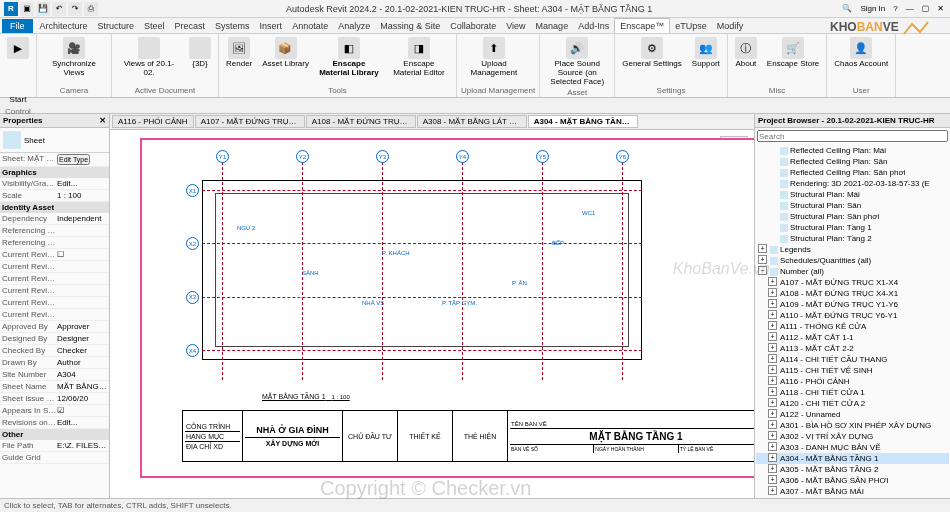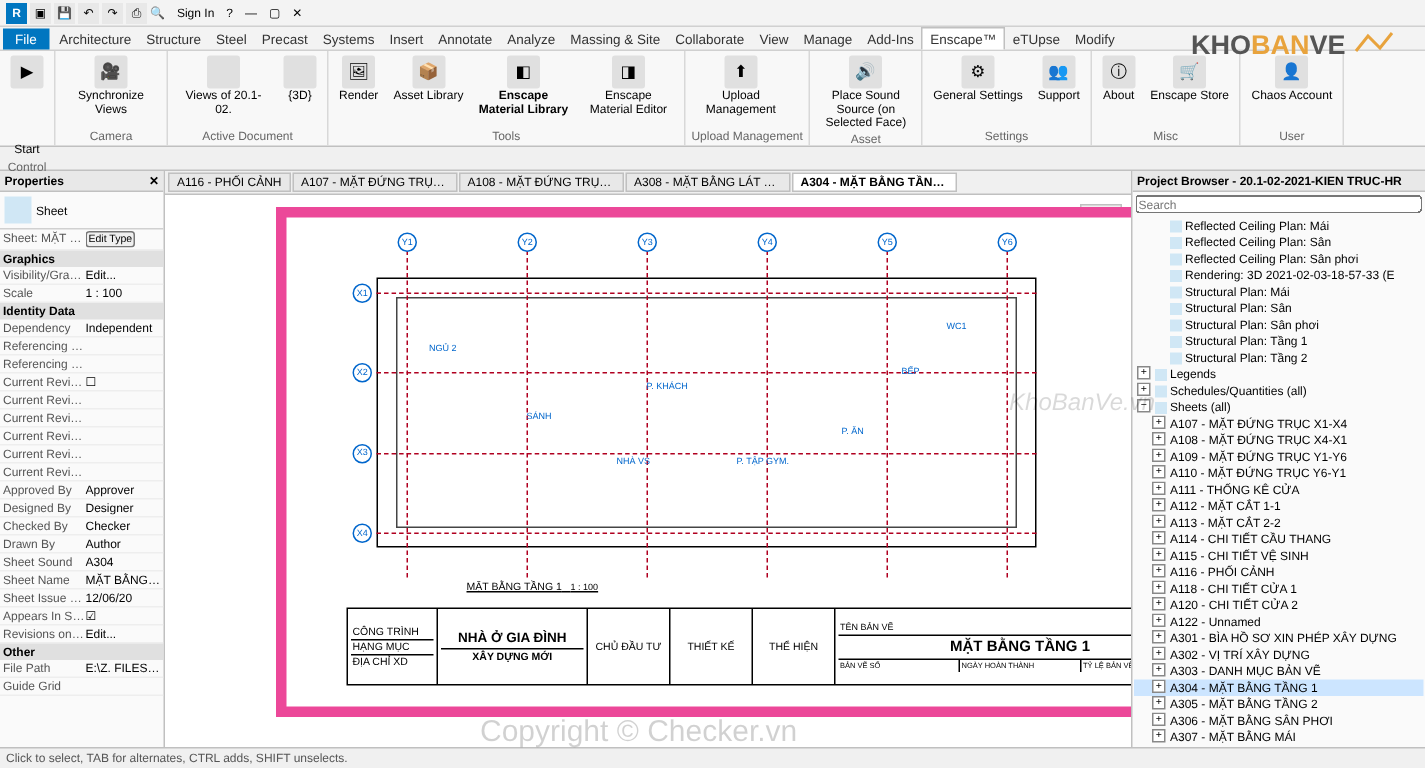--- a/index.html
+++ b/index.html
@@ -36,21 +36,21 @@
 .prop-row { display: flex; border-bottom: 1px solid #eee; padding: 1px 2px; }
 .prop-row .k { width: 55px; color: #555; overflow: hidden; white-space: nowrap; text-overflow: ellipsis; }
 .prop-row .v { flex: 1; overflow: hidden; white-space: nowrap; text-overflow: ellipsis; }
 .prop-grp { background: #e0e0e0; padding: 1px 2px; font-weight: bold; }
 
 .canvas-area { flex: 1; background: #fff; position: relative; overflow: hidden; }
 .view-tabs { height: 16px; background: #f0f0f0; border-bottom: 1px solid #c0c0c0; display: flex; align-items: center; padding: 0 2px; font-size: 8px; }
 .view-tab { padding: 1px 5px; border: 1px solid #c0c0c0; background: #e8e8e8; margin-right: 1px; white-space: nowrap; max-width: 110px; overflow: hidden; text-overflow: ellipsis; }
 .view-tab.active { background: #fff; font-weight: bold; }
 
-.sheet { position: absolute; left: 30px; top: 24px; width: 668px; height: 340px; background: #fff; border: 7px solid #ec4899; margin-left: 44px; }
+.sheet { position: absolute; left: 30px; top: 24px; width: 668px; height: 340px; background: #fff; border: 2px solid #ec4899; }
 .plan { position: absolute; left: 40px; top: 10px; width: 480px; height: 250px; }
 .plan-outer { position: absolute; inset: 30px 20px 40px 20px; border: 1.5px solid #000; }
 .plan-inner { position: absolute; inset: 12px; border: 1px solid #444; }
 .gridline-v { position: absolute; top: 0; bottom: 0; border-left: 1px dashed #b00020; }
 .gridline-h { position: absolute; left: 0; right: 0; border-top: 1px dashed #b00020; }
 .grid-bubble { position: absolute; width: 13px; height: 13px; border: 1px solid #0066cc; border-radius: 50%; background: #fff; display: flex; align-items: center; justify-content: center; font-size: 6px; color: #0066cc; }
 .titleblock { position: absolute; left: 40px; bottom: 14px; right: 40px; height: 52px; border: 1px solid #000; display: flex; font-size: 7px; }
 .tb-cell { border-right: 1px solid #000; padding: 2px; display: flex; flex-direction: column; justify-content: center; }
 .plan-title { position: absolute; left: 120px; bottom: 76px; font-size: 7px; text-decoration: underline; }
 
@@ -67,36 +67,37 @@
 .tree-item.l2 { padding-left: 24px; }
 .tree-item.selected { background: #cce5ff; }
 .tree-item .tg { position: absolute; left: 2px; width: 9px; height: 9px; border: 1px solid #888; background: #fff; display: flex; align-items: center; justify-content: center; font-size: 7px; line-height: 1; }
 .tree-item.l2 .tg { left: 12px; }
 .tree-item .ico { display: inline-block; width: 8px; height: 8px; background: #d0e7f5; margin-right: 2px; vertical-align: middle; }
 
 .statusbar { height: 14px; background: #f0f0f0; border-top: 1px solid #c0c0c0; display: flex; align-items: center; padding: 0 4px; font-size: 8px; color: #555; }
 
 .watermark1 { position: absolute; right: 180px; top: 260px; font-size: 16px; color: rgba(0,0,0,0.15); font-weight: 500; pointer-events: none; font-style: italic; }
 .watermark2 { position: absolute; left: 320px; bottom: 12px; font-size: 20px; color: rgba(0,0,0,0.18); font-weight: 500; pointer-events: none; }
-.logo-overlay { position: absolute; right: 18px; top: 20px; font-size: 18px; font-weight: bold; pointer-events: none; }
+.logo-overlay { position: absolute; right: 18px; top: 20px; font-size: 12px; font-weight: bold; pointer-events: none; }
 .logo-overlay .k { color: #555; }
 .logo-overlay .o { color: #e8a33d; }
 </style>
 </head>
 <body>
 
 <div class="titlebar">
   <div class="rev-logo">R</div>
   <div class="qat">
     <div class="qat-btn">▣</div>
     <div class="qat-btn">💾</div>
     <div class="qat-btn">↶</div>
     <div class="qat-btn">↷</div>
     <div class="qat-btn">⎙</div>
   </div>
+  <div class="title">Autodesk Revit 2024.2 - 20.1-02-2021-KIEN TRUC-HR - Sheet: A304 - MẶT BẰNG TẦNG 1</div>
   <div class="right">
     <span>🔍</span>
     <span>Sign In</span>
     <span>?</span>
     <span>—</span>
     <span>▢</span>
     <span>✕</span>
   </div>
 </div>
 
@@ -233,21 +234,21 @@
     <div id="prop-body">
         <div class="prop-grp">Graphics</div>
         <div class="prop-row">
           <div class="k">Visibility/Graphics Overrid..</div>
           <div class="v">Edit...</div>
         </div>
         <div class="prop-row">
           <div class="k">Scale</div>
           <div class="v">1 : 100</div>
         </div>
-        <div class="prop-grp">Identity Data</div>
+        <div class="prop-grp">Identity Asset</div>
         <div class="prop-row">
           <div class="k">Dependency</div>
           <div class="v">Independent</div>
         </div>
         <div class="prop-row">
           <div class="k">Referencing Sheet</div>
           <div class="v"></div>
         </div>
         <div class="prop-row">
           <div class="k">Referencing Detail</div>
@@ -287,21 +288,21 @@
         </div>
         <div class="prop-row">
           <div class="k">Checked By</div>
           <div class="v">Checker</div>
         </div>
         <div class="prop-row">
           <div class="k">Drawn By</div>
           <div class="v">Author</div>
         </div>
         <div class="prop-row">
-          <div class="k">Sheet Sound</div>
+          <div class="k">Site Number</div>
           <div class="v">A304</div>
         </div>
         <div class="prop-row">
           <div class="k">Sheet Name</div>
           <div class="v">MẶT BẰNG TẦNG 1</div>
         </div>
         <div class="prop-row">
           <div class="k">Sheet Issue Date</div>
           <div class="v">12/06/20</div>
         </div>
@@ -417,21 +418,21 @@
         <div class="tree-item l2"><span class="ico"></span><span>Reflected Ceiling Plan: Sân</span></div>
         <div class="tree-item l2"><span class="ico"></span><span>Reflected Ceiling Plan: Sân phơi</span></div>
         <div class="tree-item l2"><span class="ico"></span><span>Rendering: 3D 2021-02-03-18-57-33 (E</span></div>
         <div class="tree-item l2"><span class="ico"></span><span>Structural Plan: Mái</span></div>
         <div class="tree-item l2"><span class="ico"></span><span>Structural Plan: Sân</span></div>
         <div class="tree-item l2"><span class="ico"></span><span>Structural Plan: Sân phơi</span></div>
         <div class="tree-item l2"><span class="ico"></span><span>Structural Plan: Tầng 1</span></div>
         <div class="tree-item l2"><span class="ico"></span><span>Structural Plan: Tầng 2</span></div>
         <div class="tree-item l1"><span class="tg">+</span><span class="ico"></span><span>Legends</span></div>
         <div class="tree-item l1"><span class="tg">+</span><span class="ico"></span><span>Schedules/Quantities (all)</span></div>
-        <div class="tree-item l1"><span class="tg">−</span><span class="ico"></span><span>Sheets (all)</span></div>
+        <div class="tree-item l1"><span class="tg">−</span><span class="ico"></span><span>Number (all)</span></div>
         <div class="tree-item l2"><span class="tg">+</span><span>A107 - MẶT ĐỨNG TRỤC X1-X4</span></div>
         <div class="tree-item l2"><span class="tg">+</span><span>A108 - MẶT ĐỨNG TRỤC X4-X1</span></div>
         <div class="tree-item l2"><span class="tg">+</span><span>A109 - MẶT ĐỨNG TRỤC Y1-Y6</span></div>
         <div class="tree-item l2"><span class="tg">+</span><span>A110 - MẶT ĐỨNG TRỤC Y6-Y1</span></div>
         <div class="tree-item l2"><span class="tg">+</span><span>A111 - THỐNG KÊ CỬA</span></div>
         <div class="tree-item l2"><span class="tg">+</span><span>A112 - MẶT CẮT 1-1</span></div>
         <div class="tree-item l2"><span class="tg">+</span><span>A113 - MẶT CẮT 2-2</span></div>
         <div class="tree-item l2"><span class="tg">+</span><span>A114 - CHI TIẾT CẦU THANG</span></div>
         <div class="tree-item l2"><span class="tg">+</span><span>A115 - CHI TIẾT VỆ SINH</span></div>
         <div class="tree-item l2"><span class="tg">+</span><span>A116 - PHỐI CẢNH</span></div>

